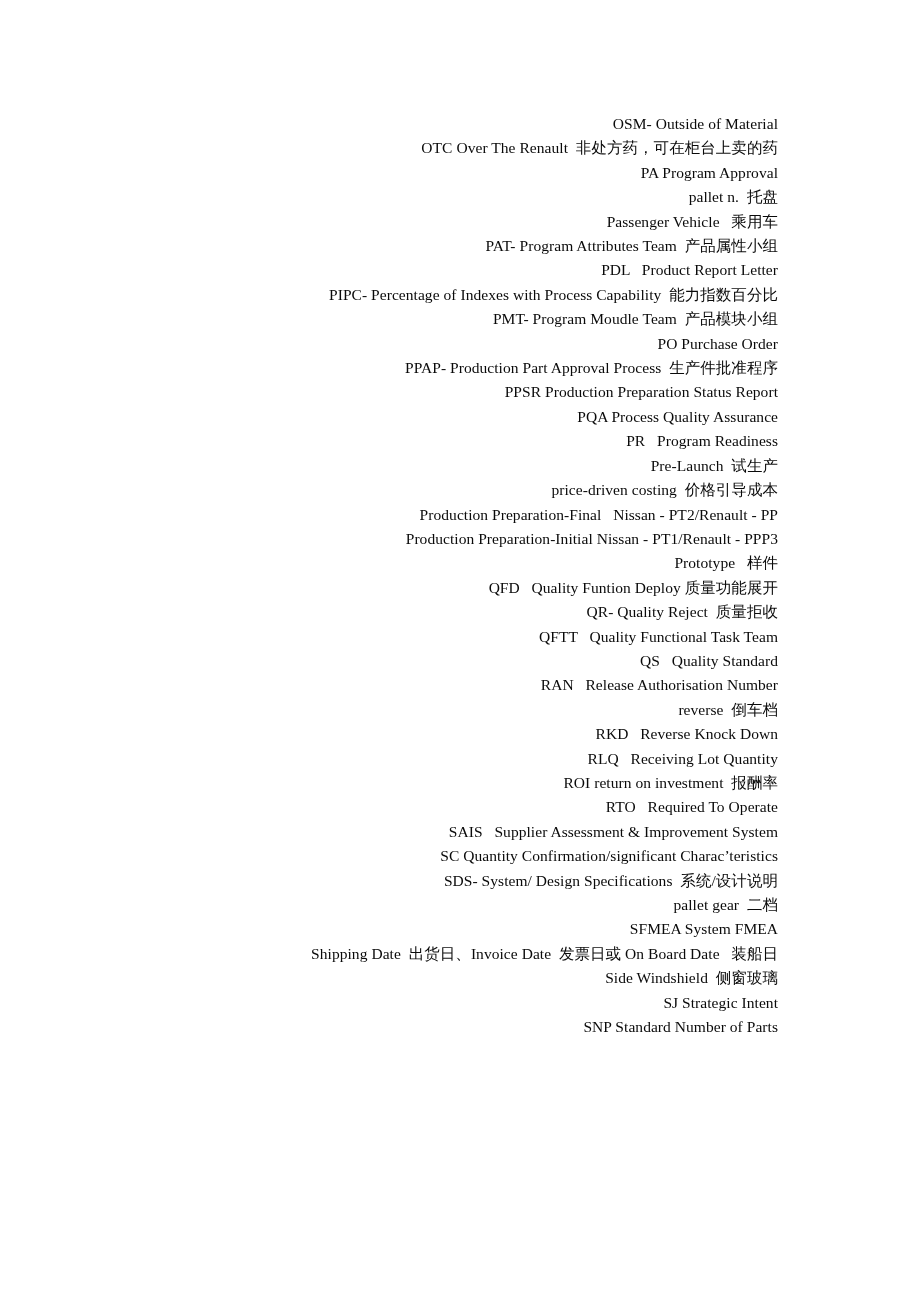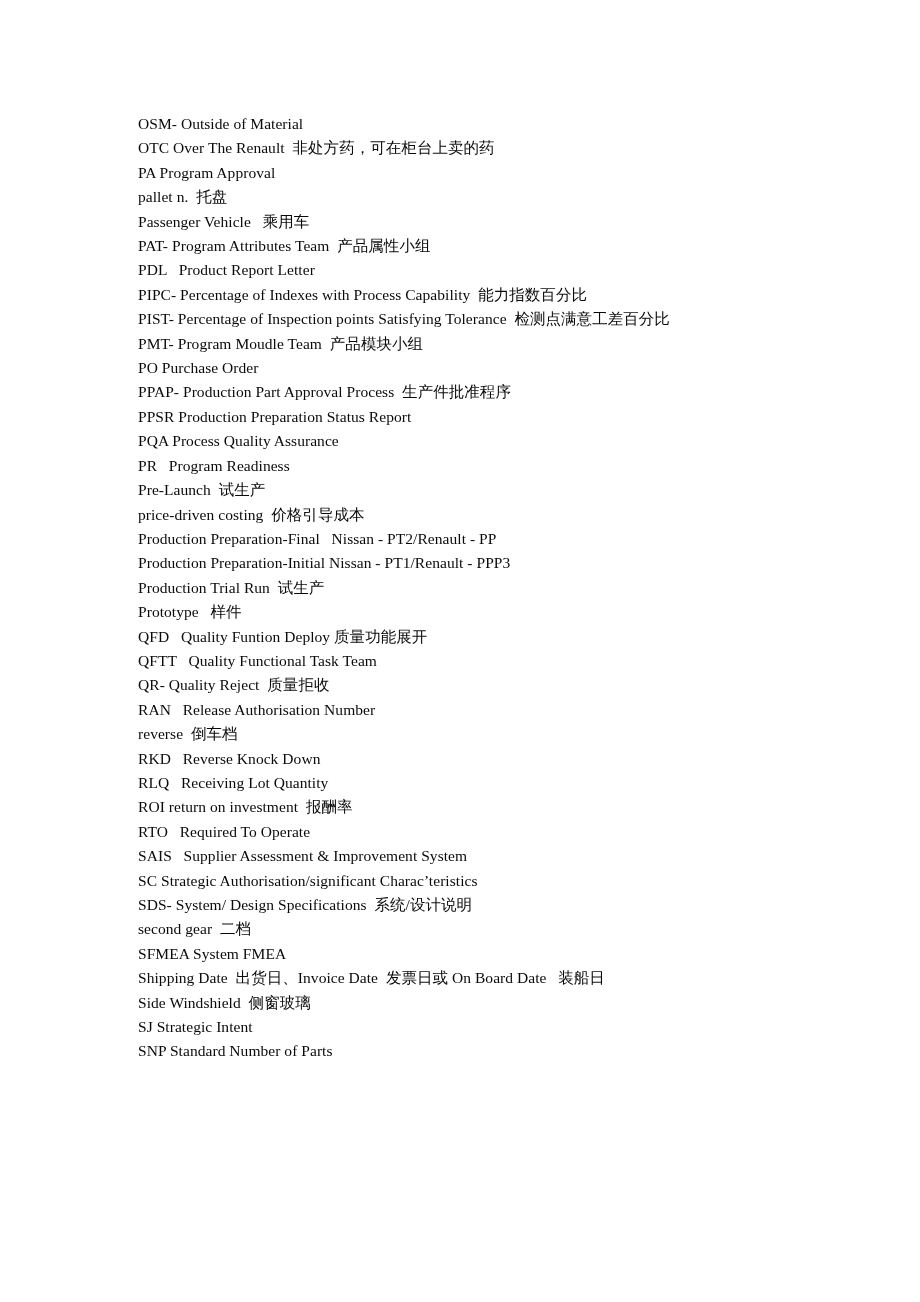--- a/index.html
+++ b/index.html
@@ -8,20 +8,21 @@
     padding: 0;
     background: #ffffff;
   }
   .page {
     position: relative;
     width: 828px;
     height: 1302px;
     background: #ffffff;
     overflow: hidden;
     font-family: "Liberation Serif", "DejaVu Serif", serif;
+    text-align: right;
   }
   .doc-body {
     position: absolute;
     left: 138px;
     top: 112px;
     width: 640px;
   }
   .doc-line {
     font-family: "Liberation Serif", "DejaVu Serif", serif;
     font-size: 15.5px;
@@ -38,45 +39,44 @@
 <div class="page" style="background: rgb(255, 255, 255);">
   <div class="doc-body" id="glossary-body" style="color: rgb(10, 10, 10);">
       <div class="doc-line">OSM- Outside of Material</div>
       <div class="doc-line">OTC Over The Renault  非处方药，可在柜台上卖的药</div>
       <div class="doc-line">PA Program Approval</div>
       <div class="doc-line">pallet n.  托盘</div>
       <div class="doc-line">Passenger Vehicle   乘用车</div>
       <div class="doc-line">PAT- Program Attributes Team  产品属性小组</div>
       <div class="doc-line">PDL   Product Report Letter</div>
       <div class="doc-line">PIPC- Percentage of Indexes with Process Capability  能力指数百分比</div>
-      <div class="doc-line">PIST- Percentage of Inspection points Satisfying Tolerance  检测点满意工差百分比</div>
       <div class="doc-line">PMT- Program Moudle Team  产品模块小组</div>
       <div class="doc-line">PO Purchase Order</div>
       <div class="doc-line">PPAP- Production Part Approval Process  生产件批准程序</div>
       <div class="doc-line">PPSR Production Preparation Status Report</div>
       <div class="doc-line">PQA Process Quality Assurance</div>
       <div class="doc-line">PR   Program Readiness</div>
       <div class="doc-line">Pre-Launch  试生产</div>
       <div class="doc-line">price-driven costing  价格引导成本</div>
       <div class="doc-line">Production Preparation-Final   Nissan - PT2/Renault - PP</div>
       <div class="doc-line">Production Preparation-Initial Nissan - PT1/Renault - PPP3</div>
-      <div class="doc-line">Production Trial Run  试生产</div>
       <div class="doc-line">Prototype   样件</div>
       <div class="doc-line">QFD   Quality Funtion Deploy 质量功能展开</div>
+      <div class="doc-line">QR- Quality Reject  质量拒收</div>
       <div class="doc-line">QFTT   Quality Functional Task Team</div>
-      <div class="doc-line">QR- Quality Reject  质量拒收</div>
+      <div class="doc-line">QS   Quality Standard</div>
       <div class="doc-line">RAN   Release Authorisation Number</div>
       <div class="doc-line">reverse  倒车档</div>
       <div class="doc-line">RKD   Reverse Knock Down</div>
       <div class="doc-line">RLQ   Receiving Lot Quantity</div>
       <div class="doc-line">ROI return on investment  报酬率</div>
       <div class="doc-line">RTO   Required To Operate</div>
       <div class="doc-line">SAIS   Supplier Assessment &amp; Improvement System</div>
-      <div class="doc-line">SC Strategic Authorisation/significant Charac’teristics</div>
+      <div class="doc-line">SC Quantity Confirmation/significant Charac’teristics</div>
       <div class="doc-line">SDS- System/ Design Specifications  系统/设计说明</div>
-      <div class="doc-line">second gear  二档</div>
+      <div class="doc-line">pallet gear  二档</div>
       <div class="doc-line">SFMEA System FMEA</div>
       <div class="doc-line">Shipping Date  出货日、Invoice Date  发票日或 On Board Date   装船日</div>
       <div class="doc-line">Side Windshield  侧窗玻璃</div>
       <div class="doc-line">SJ Strategic Intent</div>
       <div class="doc-line">SNP Standard Number of Parts</div>
     </div>
 </div>
 
 </body></html>

